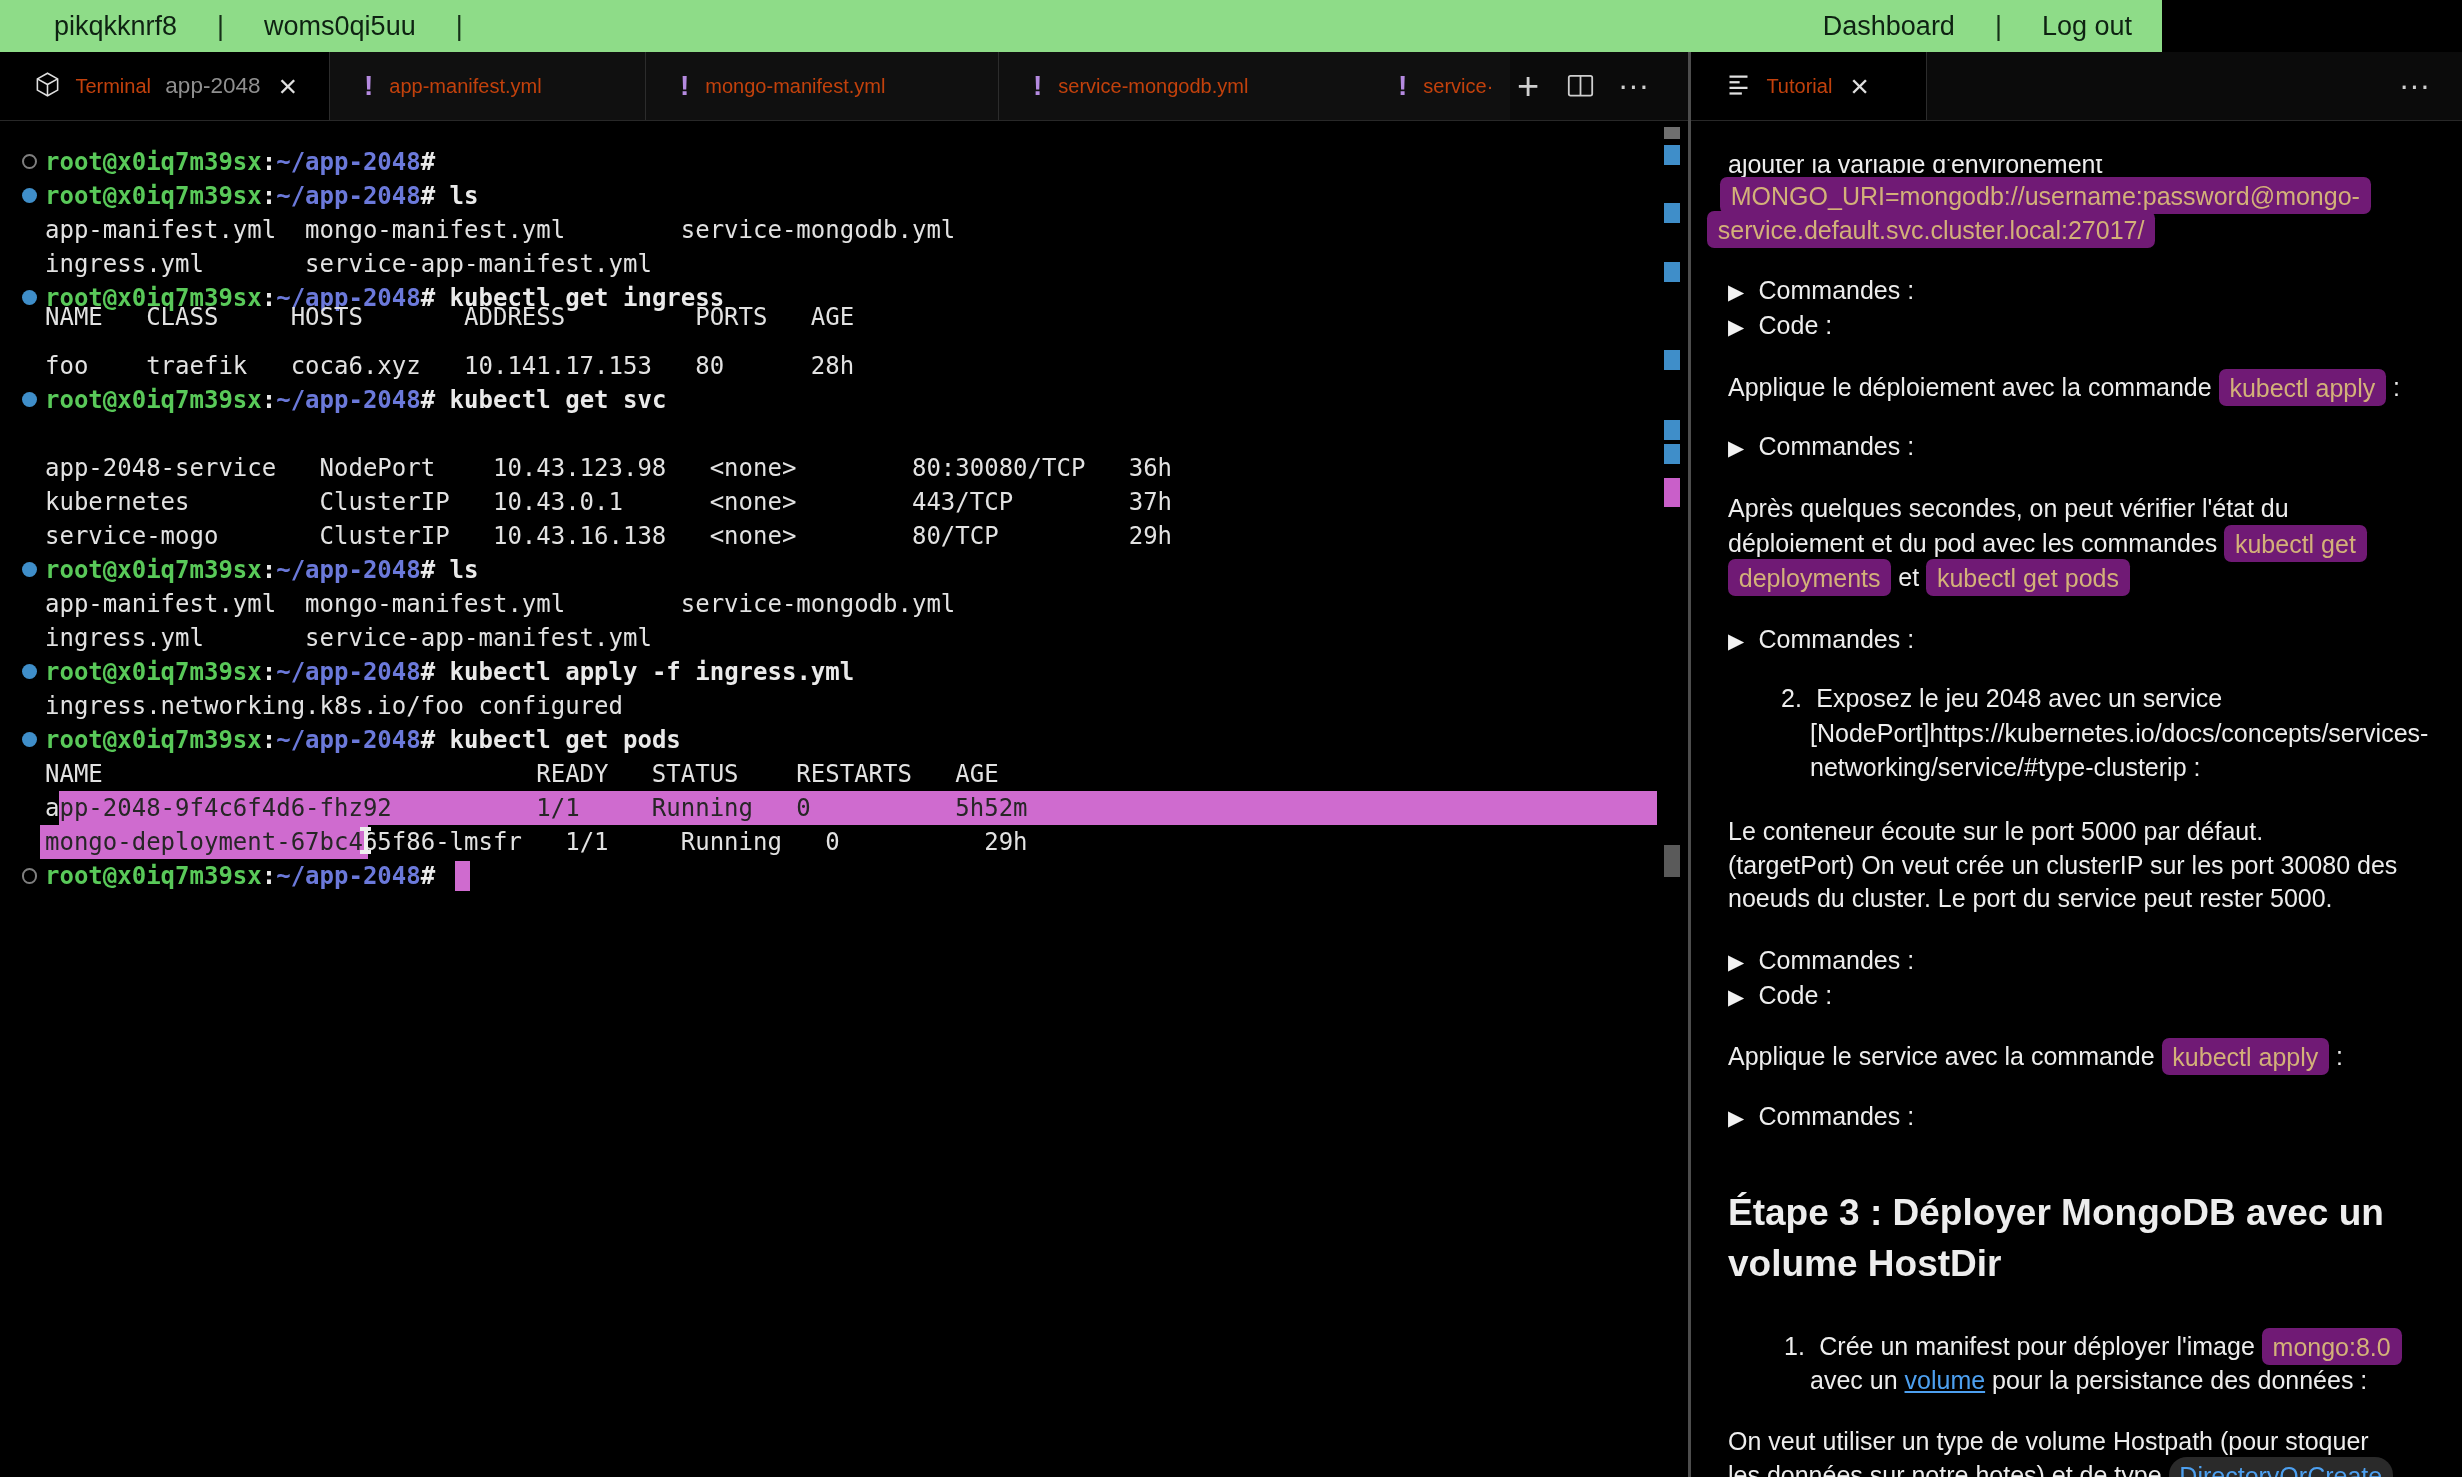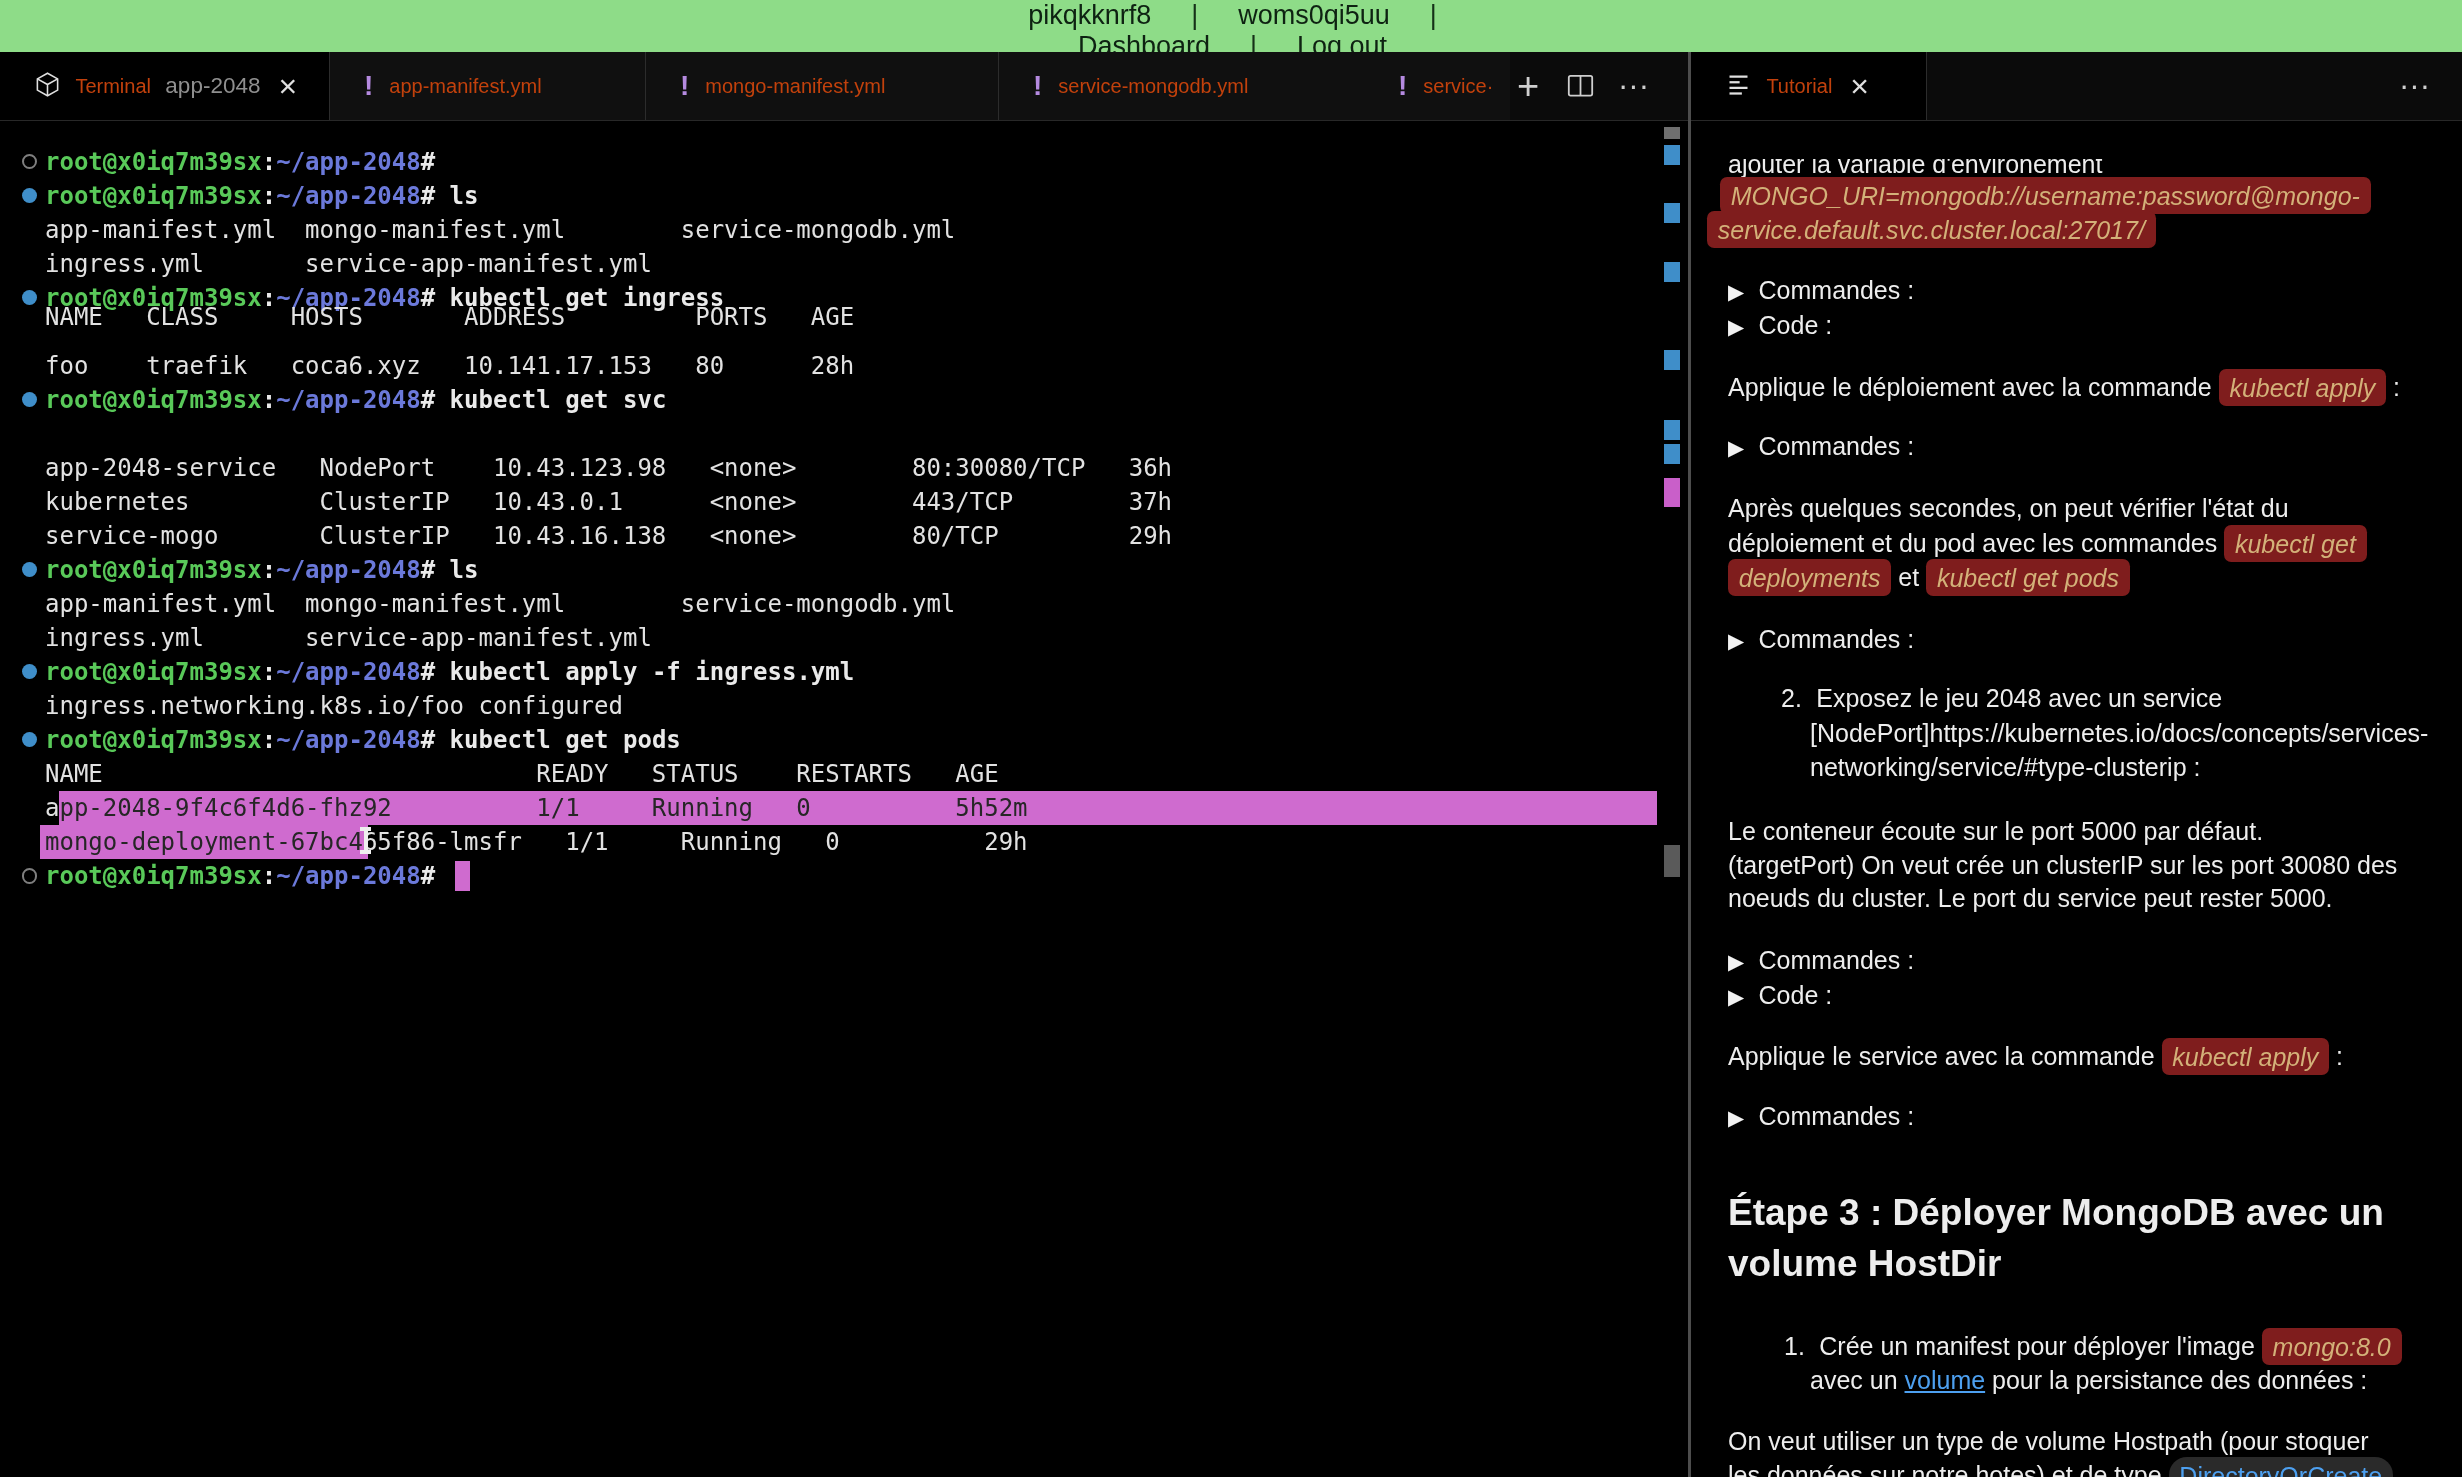--- a/index.html
+++ b/index.html
@@ -1,21 +1,21 @@
 <!DOCTYPE html>
 <html style="font-size:14.4px"><head>
 <meta charset="utf-8">
 <style>
   html,body{margin:0;padding:0;background:#000;}
   body{width:2462px;height:1477px;position:relative;overflow:hidden;
        font-family:"Liberation Sans",sans-serif;}
   
-  .topbar{position:absolute;left:0;top:0;width:2462px;height:52px;background:#8edc88;
+  .topbar{position:absolute;left:0;top:0;width:2162px;height:52px;background:#8edc88;
           display:flex;align-items:center;justify-content:space-between;
-          color:#0e2212;font-size:27px;box-sizing:border-box;padding:0 51px 0 54px;flex-direction:column;}
+          color:#0e2212;font-size:27px;box-sizing:border-box;padding:0 30px 0 54px;}
   .topbar .grp{display:flex;align-items:center;gap:40px;}
   .topbar .sep{color:#153018;font-weight:400;}
   .topbar .tb-item{cursor:pointer;}
   
   .tabstrip{position:absolute;top:52px;height:69px;background:#0b0b0b;box-sizing:border-box;
             border-bottom:1.8px solid #282828;}
   #tabs-left{left:0;width:1688px;}
   #tabs-right{left:1691px;width:771px;}
   .tab{position:absolute;top:0;height:68px;display:flex;align-items:center;
        box-sizing:border-box;border-right:1.8px solid #2c2c2c;padding:0 23.4px 0 34px;
@@ -48,21 +48,21 @@
   .ibeam:before,.ibeam:after{content:"";position:absolute;left:-3.6px;width:10.8px;height:3.6px;background:#efefef;}
   .ibeam:before{top:0;} .ibeam:after{bottom:0;}
   
   #scrollbar{position:absolute;left:1661px;top:122px;width:27px;height:1355px;background:#000;}
   .smark{position:absolute;left:2.7px;width:16px;}
   
   #tutorial{position:absolute;left:1691px;top:122px;width:771px;height:1355px;overflow:hidden;
             background:#000;color:#ededed;font-size:25px;margin-top:37px;}
   .tut-line{position:absolute;white-space:pre;line-height:36px;}
   .tut-line.h2{font-size:37px;font-weight:700;}
-  .t-chip{background:#7f1d1d;color:#d3b179;border-radius:7.2px;padding:4.5px 10.8px;font-style:italic;}
+  .t-chip{background:#701a75;color:#d3b179;border-radius:7.2px;padding:4.5px 10.8px;}
   .t-chipblue{background:#2a2a2a;color:#4da0f0;border-radius:18px;padding:4.5px 10.8px;}
   .t-link{color:#4da0f0;text-decoration:underline;cursor:pointer;}
   .t-tri{color:#f2f2f2;font-size:21px;margin-right:14.4px;}
   .t-num{margin-right:14.4px;}
 </style>
 </head>
 <body>
 
 <div class="topbar">
   <div class="grp">

